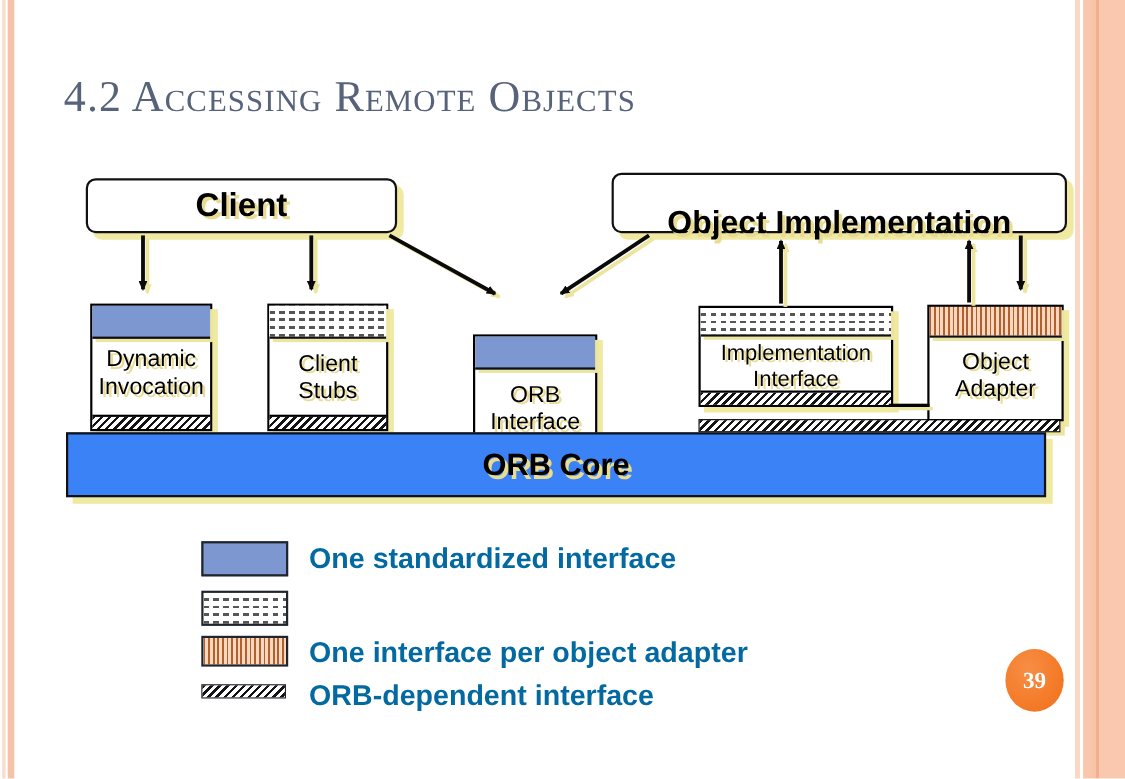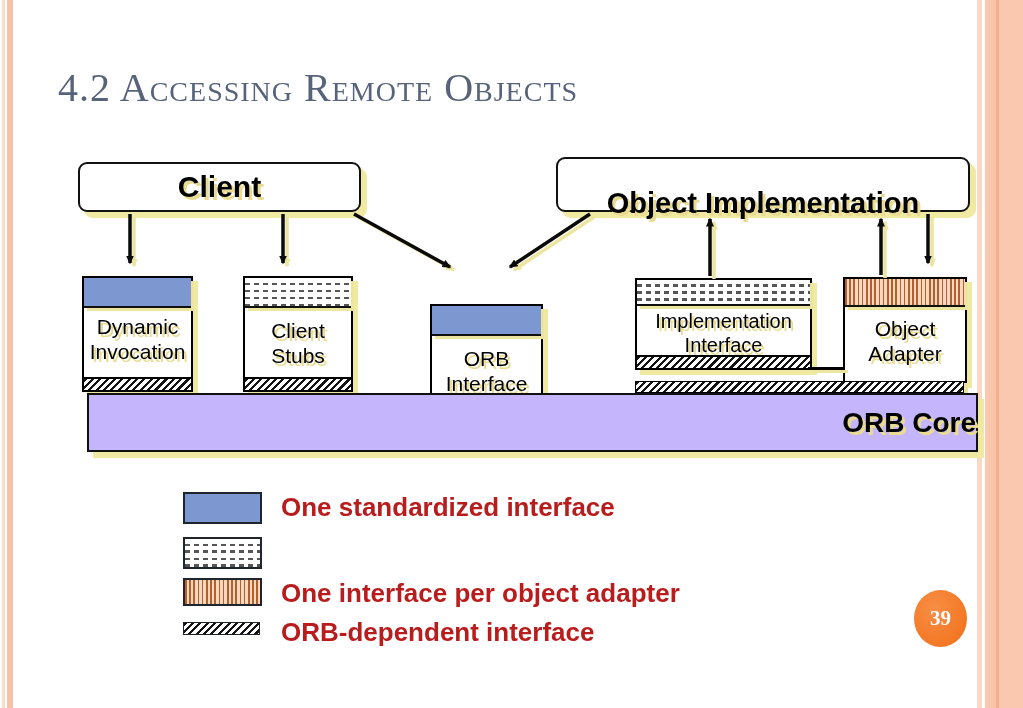--- a/index.html
+++ b/index.html
@@ -66,35 +66,35 @@
   .lbl-21{font-size:21px;}
   .lbl-20{font-size:20px;}
 
   
   .long-hatch{position:absolute;left:635px;top:381px;width:327px;height:10px;
               border:1.5px solid #000;box-shadow:4px 3px 0 #ece5a0;}
   .step-line{position:absolute;left:808px;top:367px;width:37px;height:2.5px;background:#000;
              box-shadow:3px 3px 0 #ece5a0;}
 
   
-  .orbcore{position:absolute;left:87px;top:393px;width:887px;height:55px;background:#c4b5fd;
+  .orbcore{position:absolute;left:60px;top:393px;width:887px;height:55px;background:#3b82f6;
            border:2.5px solid #111;box-shadow:6px 6px 0 #f0e9a2;
-           display:flex;align-items:center;justify-content:flex-end;}
+           display:flex;align-items:center;justify-content:center;}
   .orbcore .blabel{font-size:28px;font-weight:bold;text-shadow:3px 3px 0 #e9dc92;}
 
   
   .arrows{position:absolute;left:0;top:0;pointer-events:none;}
 
   
   .swatch{position:absolute;border:2px solid #20242c;}
   .sw1{left:183px;top:492px;width:75px;height:28px;}
   .sw2{left:183px;top:537px;width:75px;height:28px;}
   .sw3{left:183px;top:578px;width:75px;height:24px;}
   .sw4{left:183px;top:622px;width:75px;height:11px;border-width:1.5px;}
-  .legend-label{position:absolute;left:281px;font-weight:bold;font-size:26px;color:#b91c1c;}
+  .legend-label{position:absolute;left:281px;font-weight:bold;font-size:26px;color:#0369a1;}
   .ll1{top:492px;} .ll2{top:538px;} .ll3{top:578px;} .ll4{top:617px;}
 
   
   .badge{position:absolute;left:914px;top:590px;width:53px;height:57px;border-radius:50%;
          background:radial-gradient(ellipse at 38% 32%, #f78e46 0%, #f47b29 60%, #ef6f1d 100%);
          display:flex;align-items:center;justify-content:center;}
   .badge span{font-family:"Liberation Serif",serif;font-weight:bold;font-size:21px;color:#fff;}
 </style>
 </head>
 <body>

